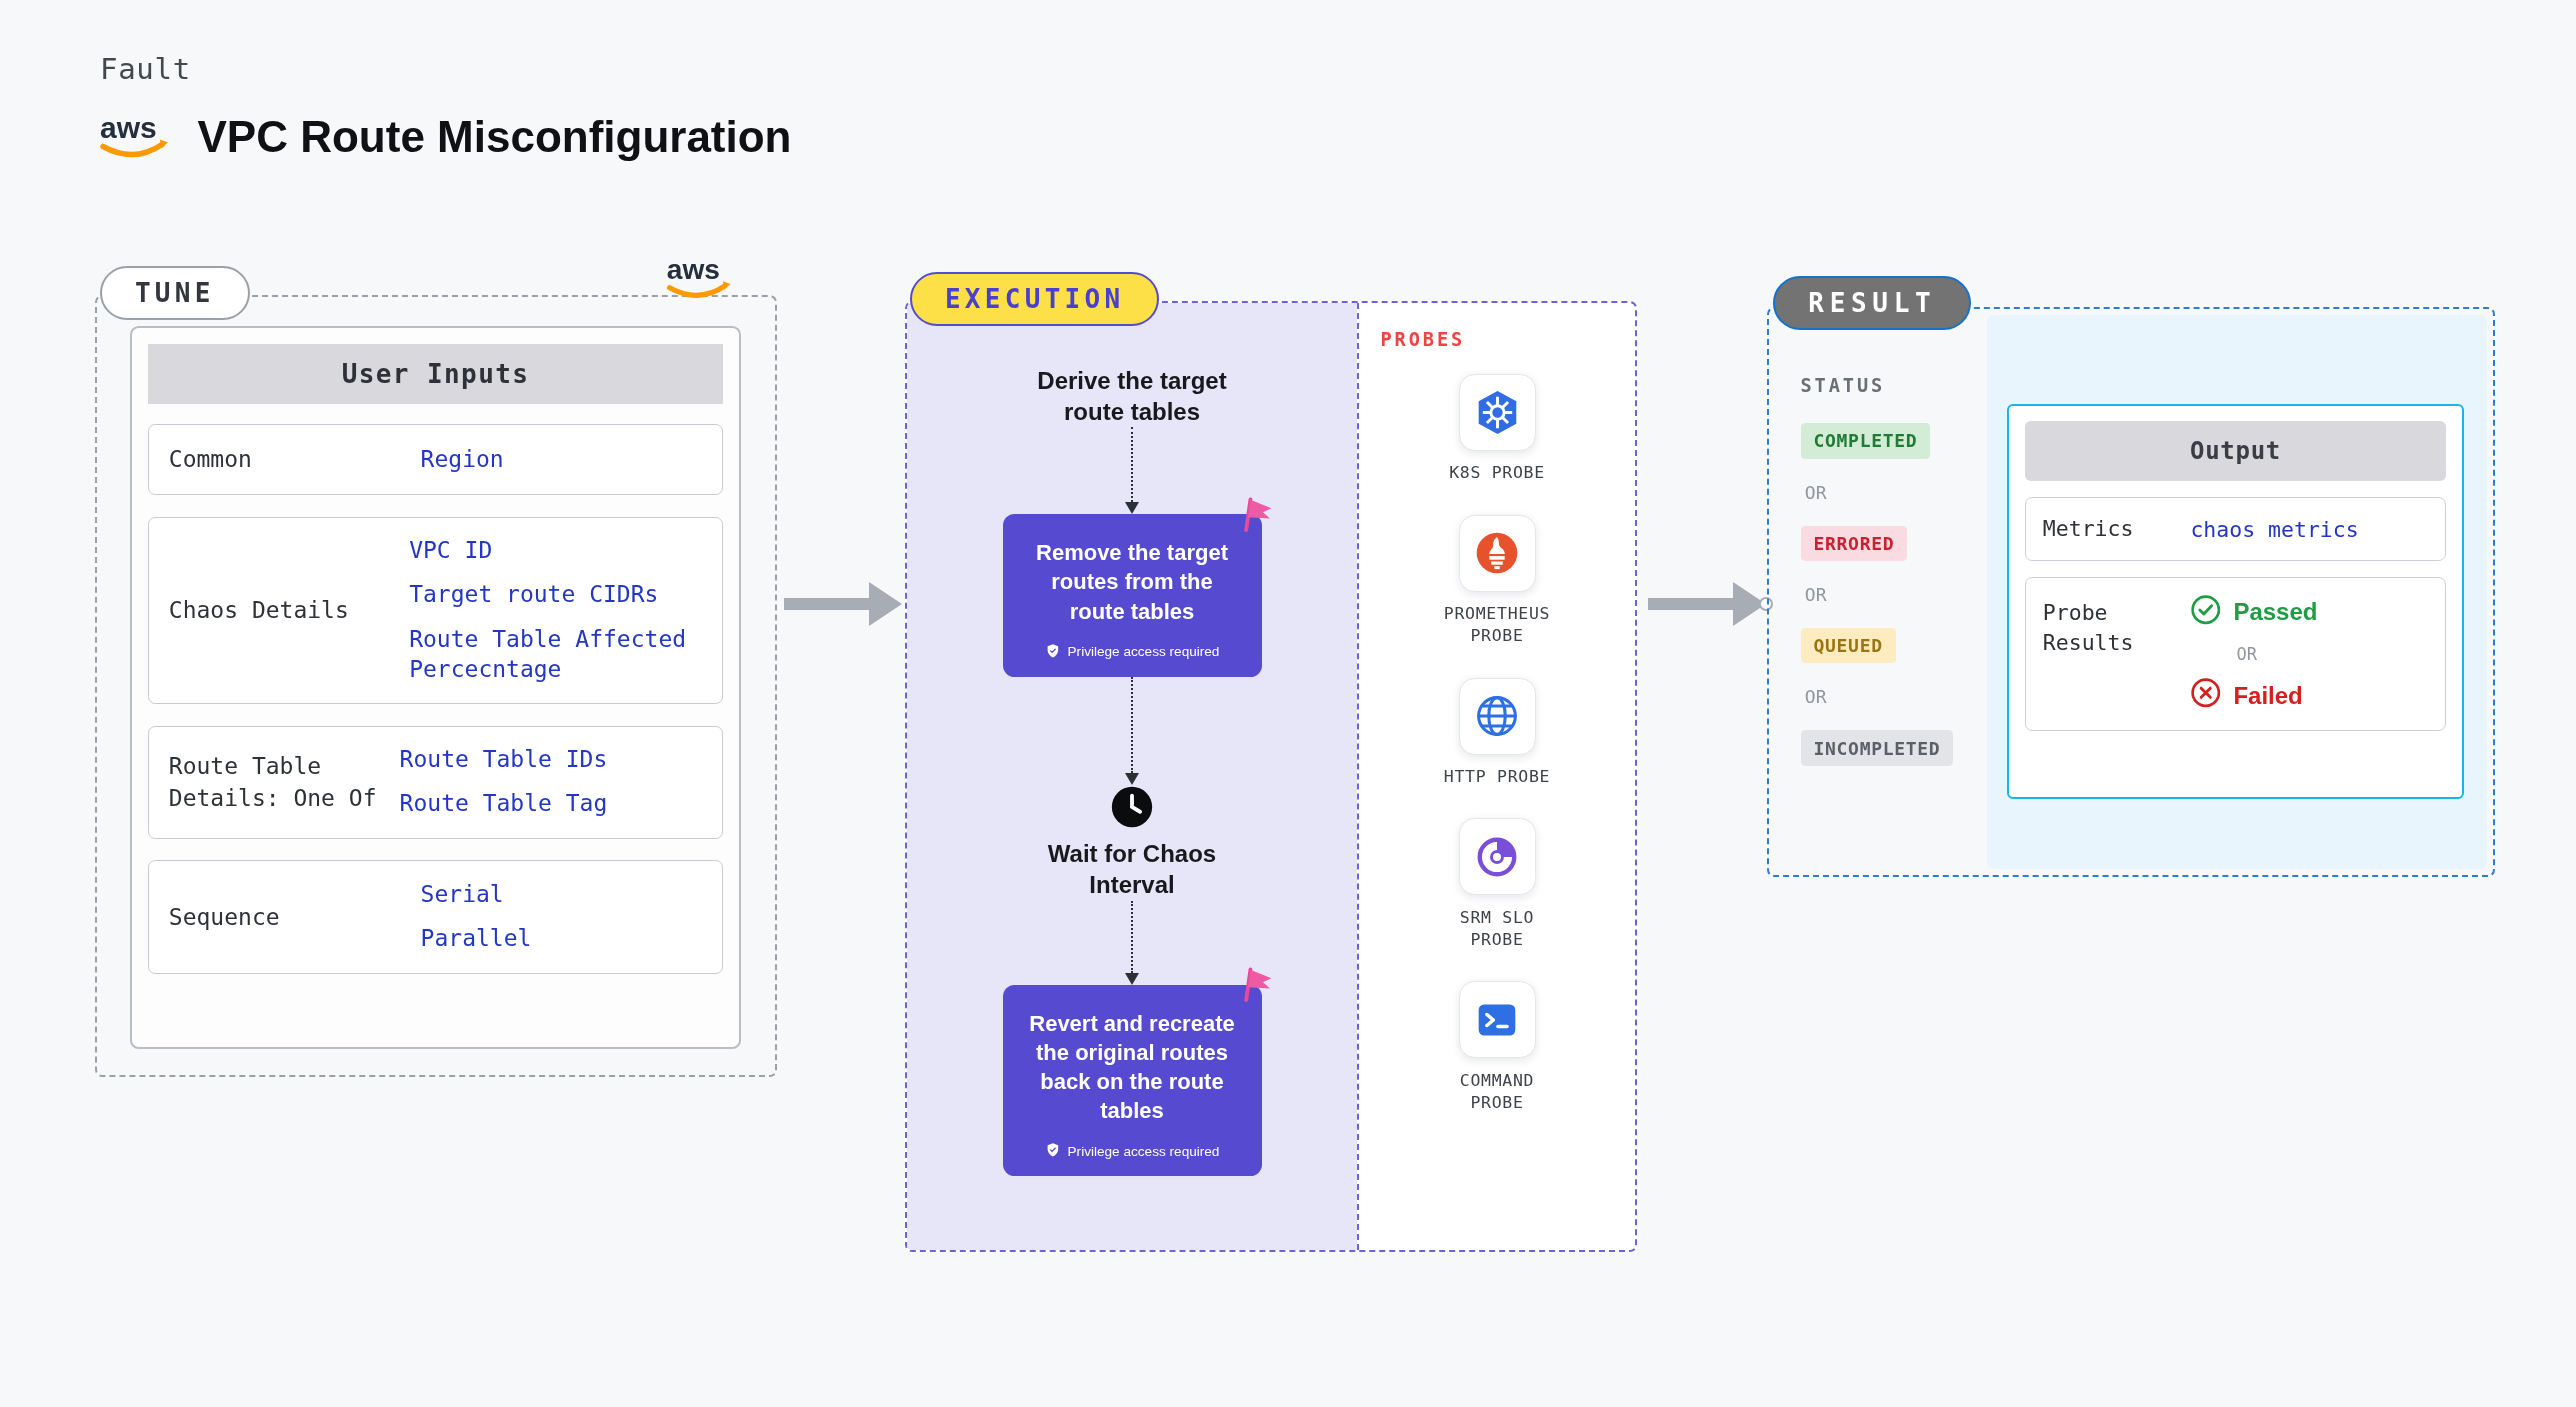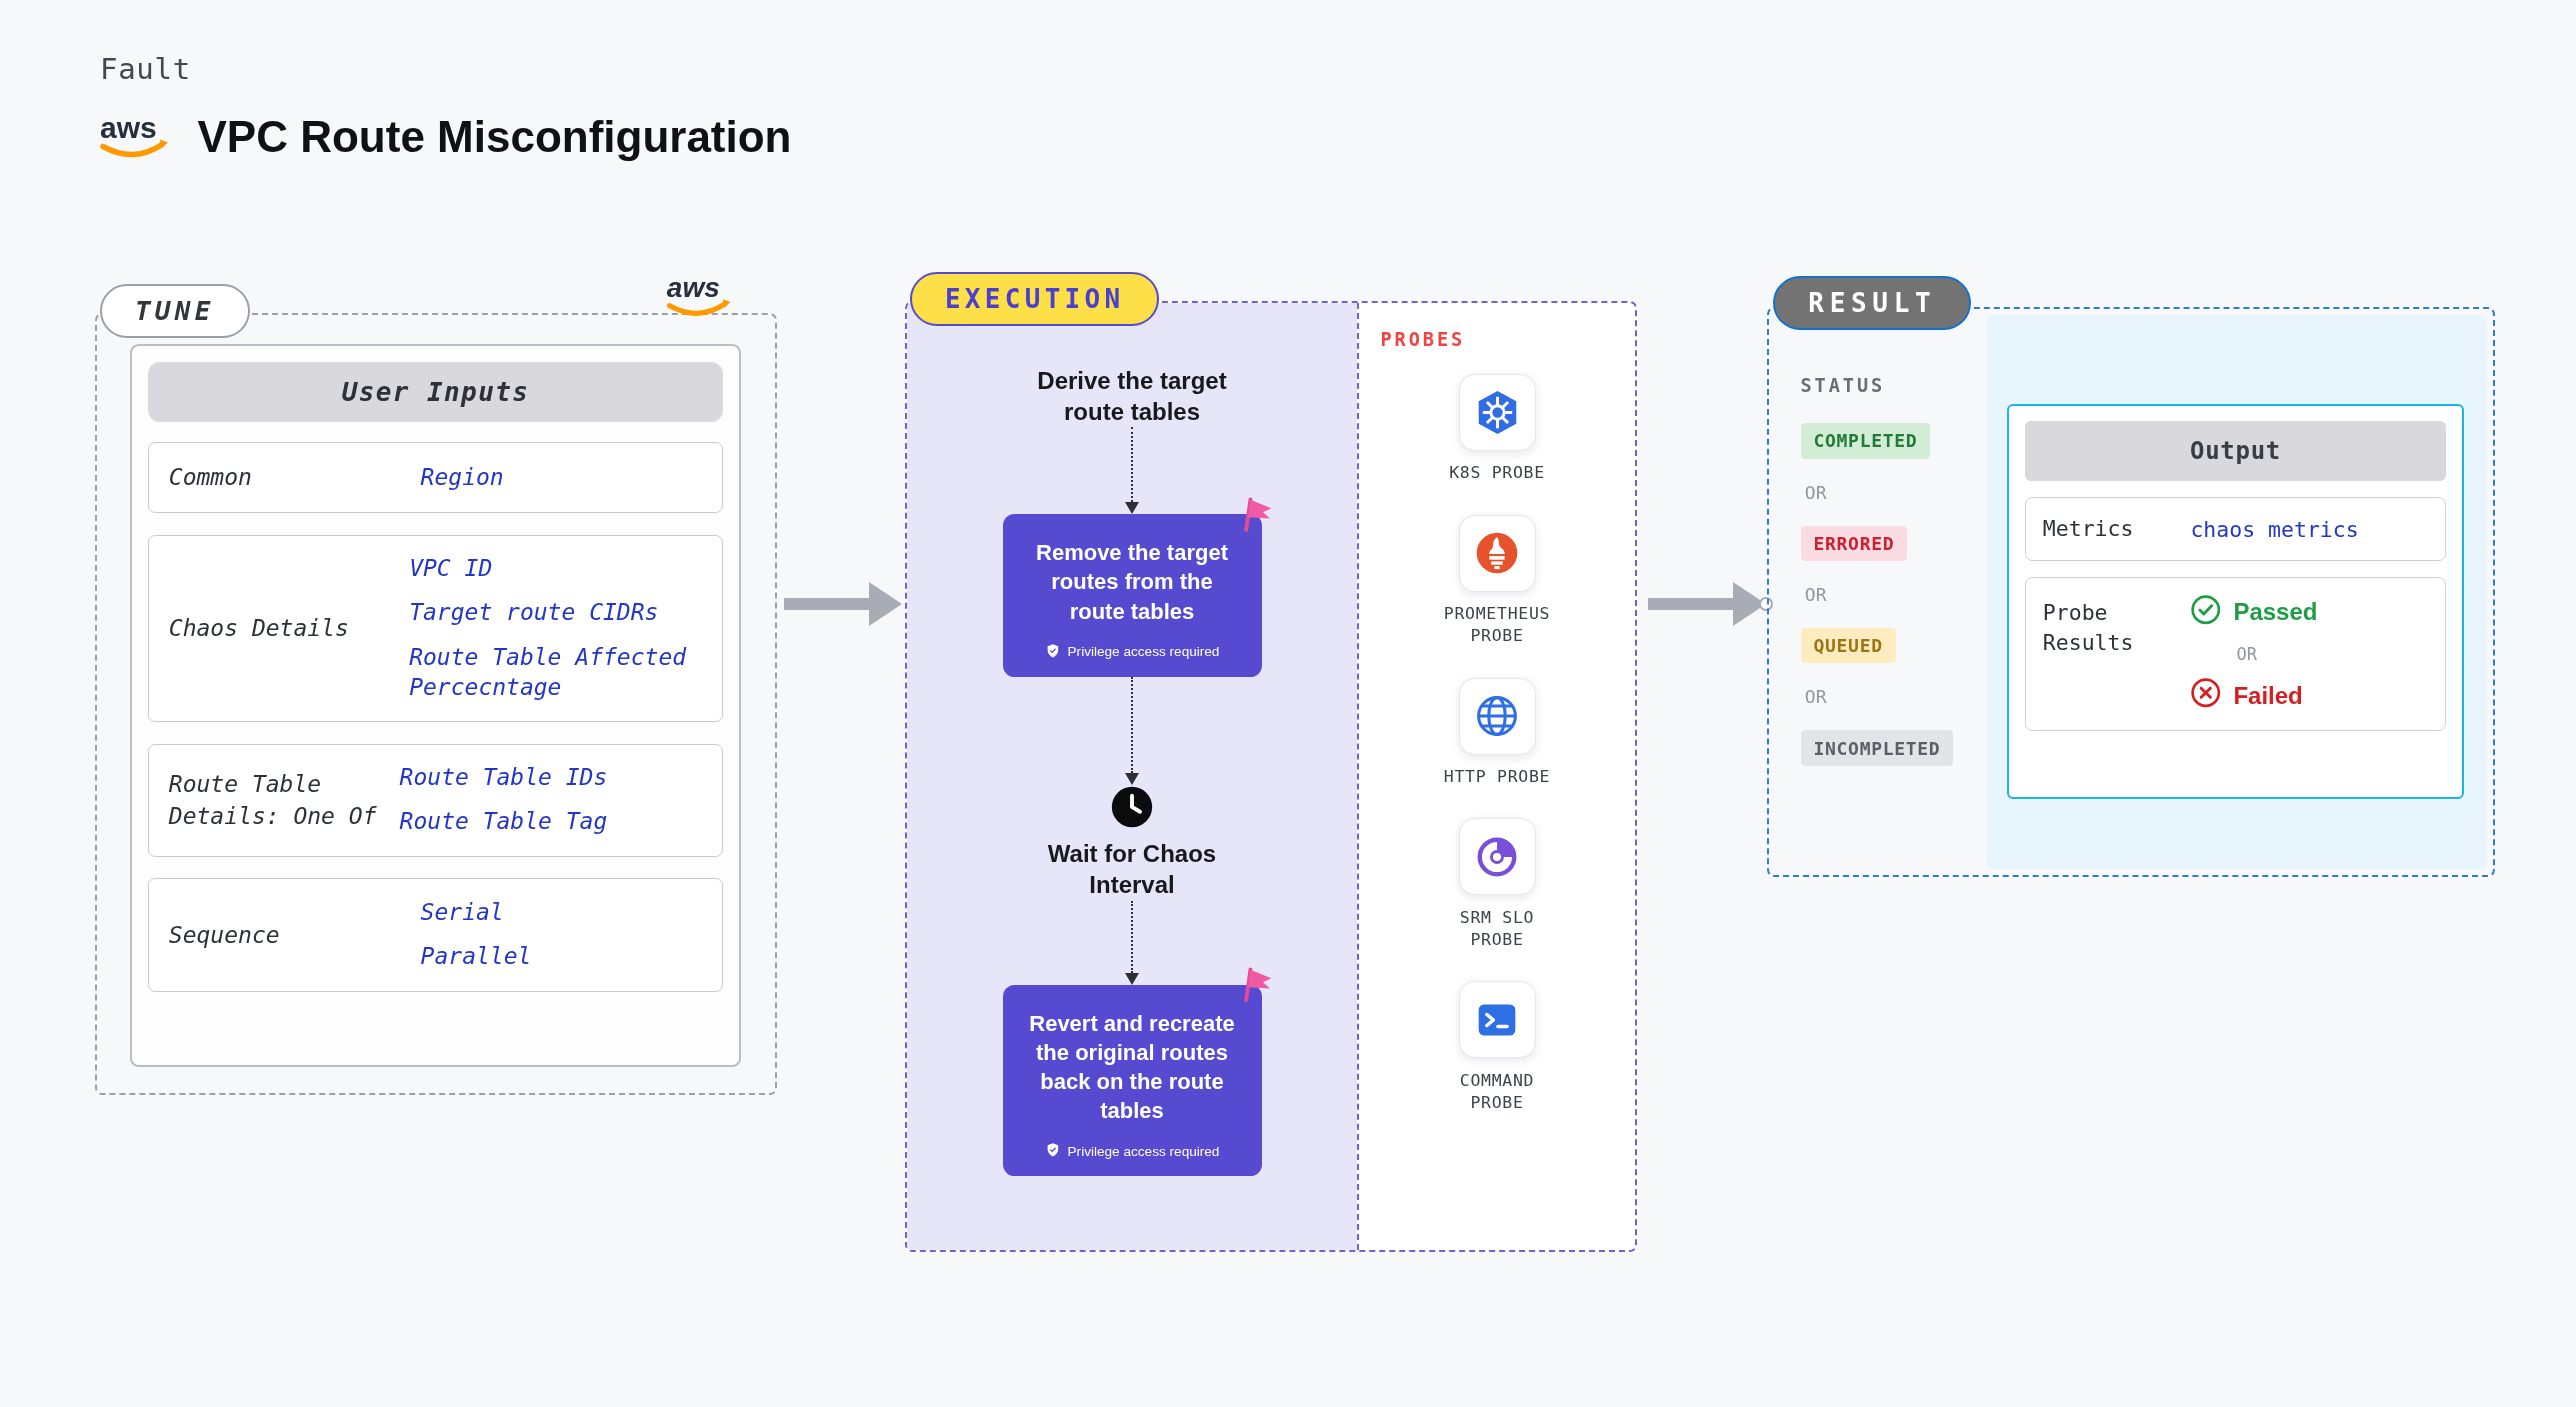--- a/index.html
+++ b/index.html
@@ -18,29 +18,29 @@
   .title { font-family:"Liberation Sans", sans-serif; font-weight:bold; font-size:44px; color:#101114; }
   .aws-logo { display:inline-block; }
 
   
   .h-arrow { position:absolute; display:flex; align-items:center; }
   .h-arrow .bar { width:85px; height:12px; background:#a7acb5; }
   .h-arrow .head { width:0; height:0; border-top:22px solid transparent; border-bottom:22px solid transparent; border-left:33px solid #a7acb5; }
   .node-dot { position:absolute; width:14.3px; height:14.3px; border:2.9px solid #a7acb5; background:#fff; border-radius:50%; }
 
   
-  .tune-box { position:absolute; left:95px; top:313px; width:682px; height:782px;
-    border:2.1px dashed #9aa0a8; border-radius:7.2px;font-style:italic; }
+  .tune-box { position:absolute; left:95px; top:295px; width:682px; height:782px;
+    border:2.1px dashed #9aa0a8; border-radius:7.2px; }
   .pill { position:absolute; border-radius:34px; font-weight:bold; font-size:26px; letter-spacing:4.3px;
     padding:10px 33px; font-family:"DejaVu Sans Mono", monospace; }
   .tune-pill { left:2.9px; top:-31.5px; background:#ffffff; border:2.1px solid #9aa0a8; color:#33373d; }
   .tune-aws { position:absolute; right:37px; top:-44px; }
   .tune-inner { position:absolute; left:33px; top:29px; right:34px; bottom:26px;
     border:2.1px solid #b9bdc4; border-radius:8.6px; background:#fdfdfe; padding:15.8px; }
-  .ui-header { background:#d8d8dd; border-radius:12px; height:60px; display:flex; align-items:center; justify-content:center;
+  .ui-header { background:#d8d8dd; border-radius:0; height:60px; display:flex; align-items:center; justify-content:center;
     font-weight:bold; font-size:26px; color:#2e3238; letter-spacing:1.4px; margin-bottom:20px; }
   .ui-row { border:1.4px solid #c7cbd1; border-radius:7.2px; background:#fff; display:flex; gap:15.8px;
     padding:18.6px 20px; margin-bottom:21.5px; }
   .ui-row:last-child { margin-bottom:0; }
   .ui-lbl { width:236px; font-size:23px; color:#2e3238; line-height:1.4; align-self:center; }
   .ui-vals { display:flex; flex-direction:column; gap:14.3px; justify-content:center; }
   .ui-val { font-size:23px; color:#2336c4; line-height:1.3; }
 
   
   .exec-box { position:absolute; left:905px; top:301px; width:732px; height:951px;

